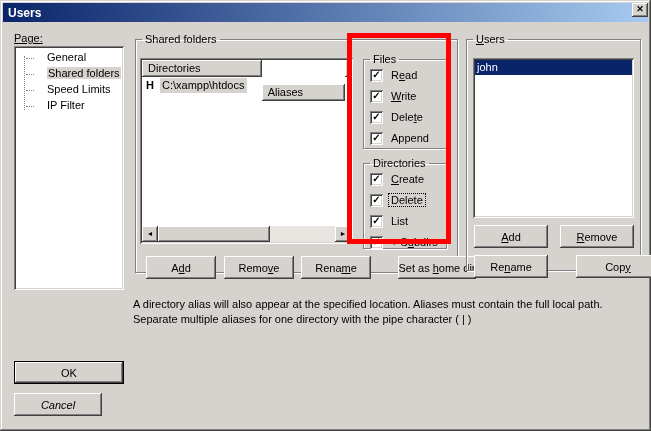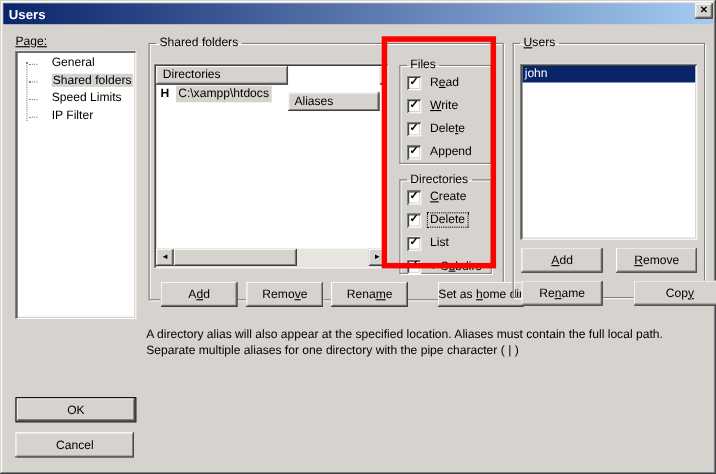--- a/index.html
+++ b/index.html
@@ -110,21 +110,21 @@
       <span>Speed Limits</span>
     </div>
     <div class="tree-item">
       <span>IP Filter</span>
     </div>
   </div>
 
   <div class="btn default" style="left:14px;top:361px;width:110px;height:23px;">
     <span>OK</span>
   </div>
-  <div class="btn" style="left:14px;top:393px;width:108px;height:23px;">
+  <div class="btn" style="left:14px;top:393px;width:88px;height:23px;font-style:italic;">
     <span>Cancel</span>
   </div>
 
   <fieldset class="groupbox" style="left:135px;top:33px;width:323px;height:240px;">
     <legend>Shared folders</legend>
 
     <div class="listview sunken">
       <div class="lv-head">
         <div class="lv-col" style="width:122px;">Directories</div>
         <div class="lv-col" style="width:85px;margin-top:24px;">Aliases</div>

